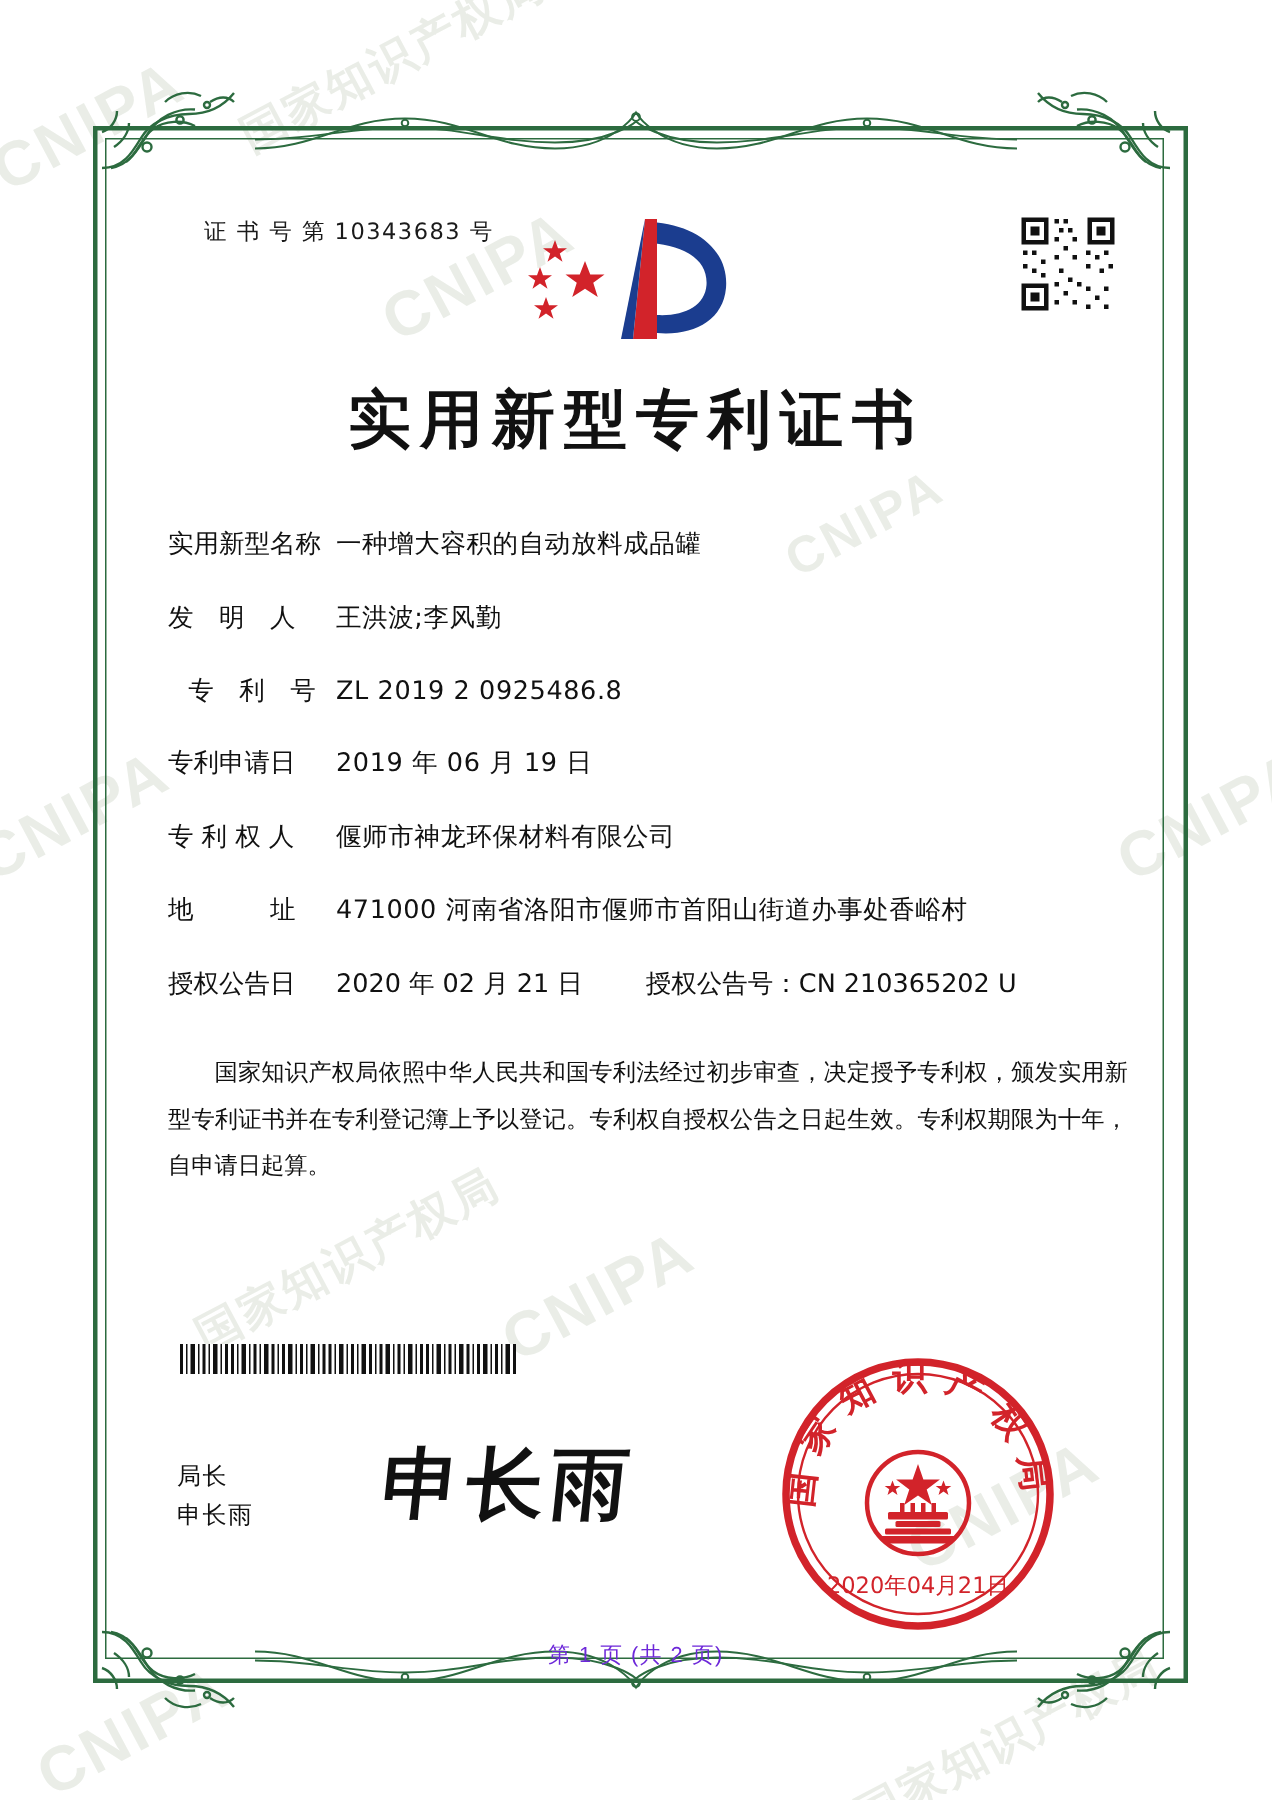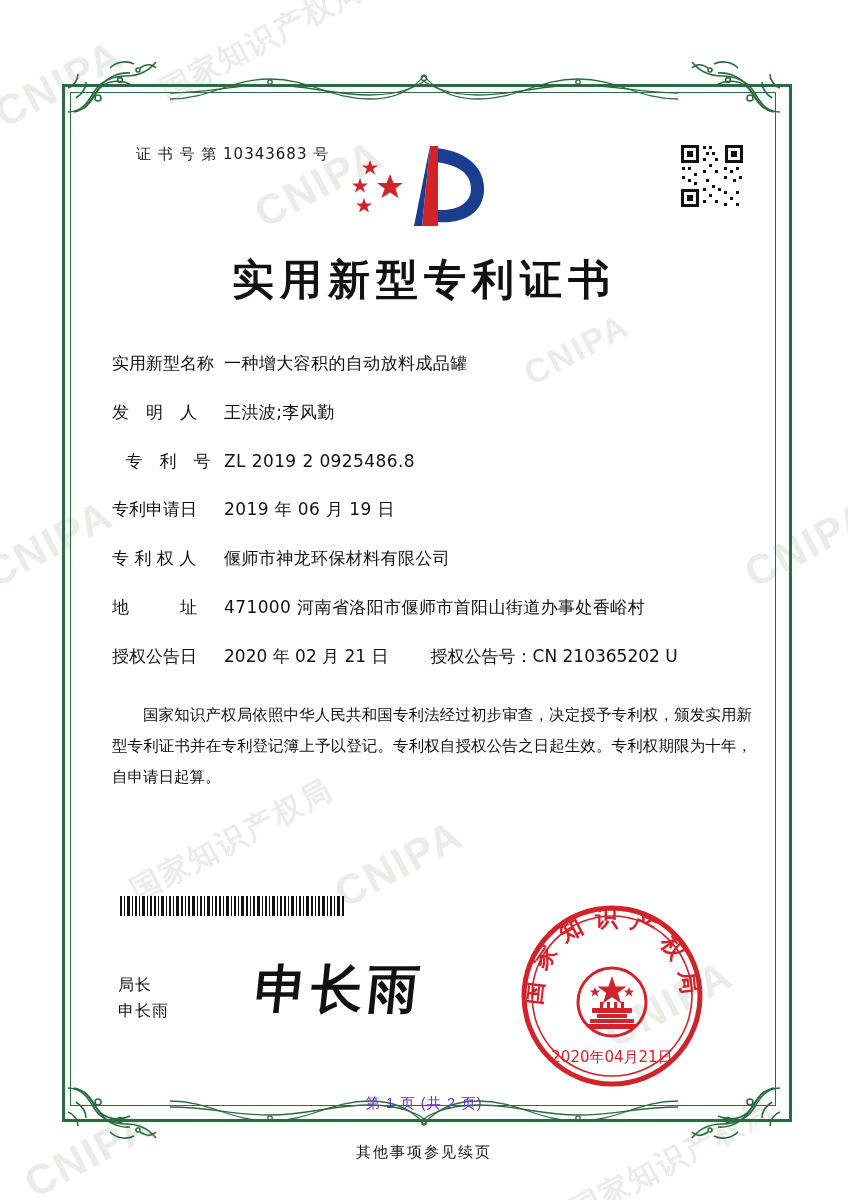--- a/index.html
+++ b/index.html
@@ -557,14 +557,13 @@
             <path d="M-26 22 L26 22 L22 27 L-22 27 Z"></path>
           </g>
         </g>
         <text x="96" y="162" text-anchor="middle" font-family="DejaVu Sans, sans-serif" font-size="15" fill="#d2232a">2020年04月21日</text>
       </svg>
     </div>
 
     <div class="pagefoot">第 1 页 (共 2 页)</div>
   </div>
 
-  <div class="notefoot">其他事项参见续页</div>
 </div>
 
 </body></html>

